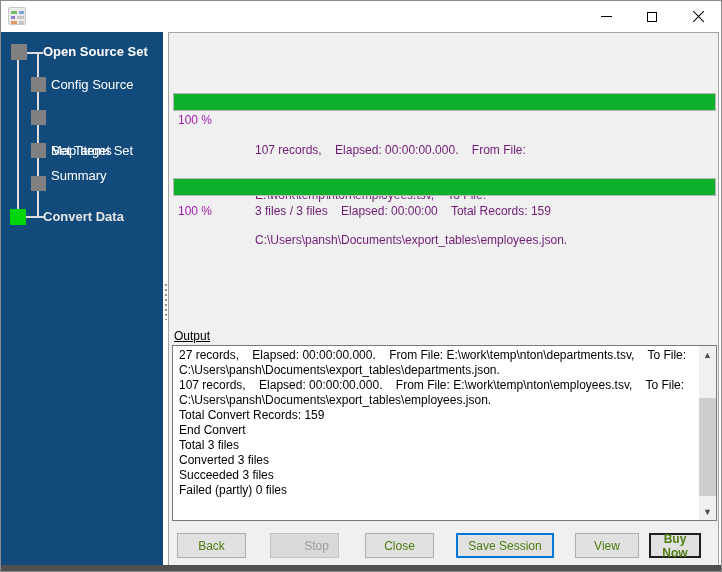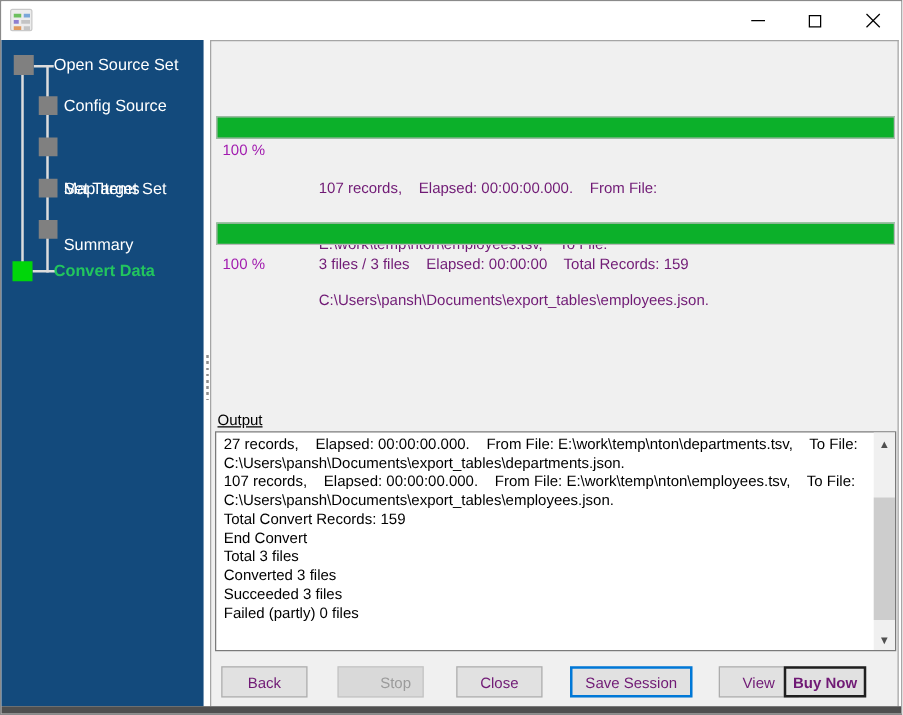--- a/index.html
+++ b/index.html
@@ -37,26 +37,26 @@
   .ln-v2 { left:36px; top:21px;  width:2px;  height:165px; }
   .ln-h2 { left:25px; top:184px; width:18px; height:2px; }
   .sq { position:absolute; background:#808080; }
   .sq0 { left:10px; top:12px;  width:16px; height:16px; }
   .sq1 { left:30px; top:45px;  width:15px; height:15px; }
   .sq2 { left:30px; top:78px;  width:15px; height:15px; }
   .sq3 { left:30px; top:111px; width:15px; height:15px; }
   .sq4 { left:30px; top:144px; width:15px; height:15px; }
   .sq5 { left:9px;  top:177px; width:16px; height:16px; background:#00d60a; }
   .step-label { position:absolute; color:#ffffff; font-size:13px; line-height:16px; white-space:nowrap; }
-  .sl0 { left:42px; top:12px; }
+  .sl0 { left:42px; top:12px;font-weight:bold; }
   .sl1 { left:50px; top:45px; }
   .sl2 { left:50px; top:78px;margin-top:33px; }
   .sl3 { left:50px; top:111px; }
-  .sl4 { left:50px; top:156px; }
-  .sl5 { left:42px; top:177px; font-weight:bold; color:#22c55e; }
+  .sl4 { left:50px; top:136px; }
+  .sl5 { left:42px; top:177px; font-weight:bold; color:#e5e5e5; }
 
   
   .splitter { position:absolute; left:162px; top:31px; width:5px; bottom:6px; background:#ffffff; }
   .splitter-dots { position:absolute; left:2px; top:252px; width:2px; height:36px;
       background:repeating-linear-gradient(#8d8d8d 0 2px, transparent 2px 5px); }
 
   
   .main { position:absolute; left:167px; top:31px; width:551px; bottom:6px; background:#f0f0f0;
           border:1px solid #a5a5a5; border-bottom:none; box-sizing:border-box; }
   .bar { position:absolute; left:4px; width:543px; height:18px; background:#0cb02a;
@@ -74,28 +74,28 @@
                  font-size:12px; line-height:15px; color:#000; white-space:pre-wrap;
                  word-break:break-all; overflow:hidden; }
   .scrollbar { position:absolute; right:0; top:0; width:17px; height:100%; background:#f0f0f0; }
   .sb-arrow { position:absolute; left:0; width:17px; height:15px; color:#505050; font-size:9px;
               display:flex; align-items:center; justify-content:center; }
   .sb-up { top:1px; } .sb-down { bottom:1px; }
   .sb-thumb { position:absolute; left:0; top:52px; width:17px; height:98px; background:#cdcdcd; }
 
   
   .btn { position:absolute; top:500px; height:25px; background:#e1e1e1; border:1px solid #adadad;
-         box-sizing:border-box; font-size:12px; color:#701a75; display:flex; align-items:center;
+         box-sizing:border-box; font-size:12px; color:#4d7c0f; display:flex; align-items:center;
          justify-content:center; font-family:"Liberation Sans", sans-serif; padding:0; }
   .btn-back { left:8px;   width:69px; }
   .btn-stop { left:101px; width:69px; background:#d9d9d9; border-color:#c3c3c3; color:#9b9b9b;padding-left:24px; }
   .btn-close{ left:196px; width:69px; }
   .btn-save { left:287px; width:98px; border:2px solid #0078d7; }
   .btn-view { left:406px; width:64px; }
-  .btn-buy  { left:458px; width:66px; border:2px solid #1f1f1f; font-weight:bold; }
+  .btn-buy  { left:480px; width:52px; border:2px solid #1f1f1f; font-weight:bold; }
 
   .bottom-strip { position:absolute; left:0; right:0; bottom:0; height:6px; background:#4f4f4f; }
 </style>
 </head>
 <body>
 
 <div class="window">
 
   <div class="titlebar">
     <div class="app-icon">

